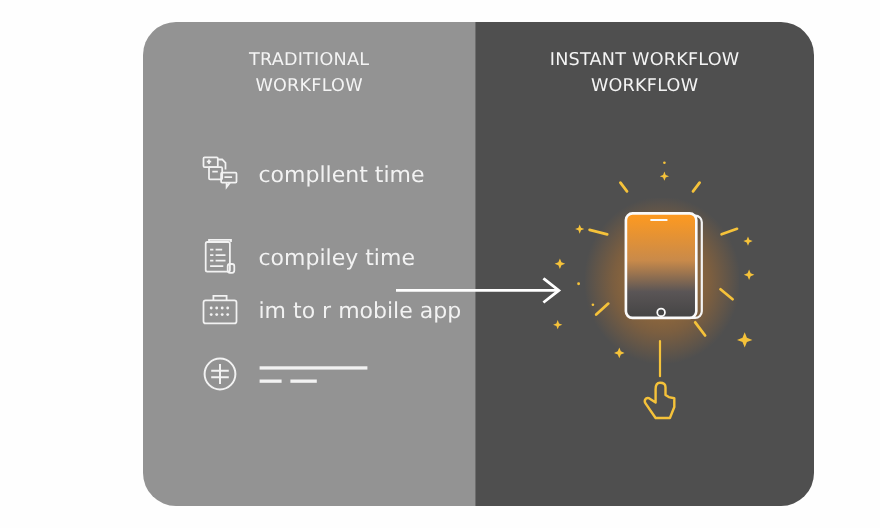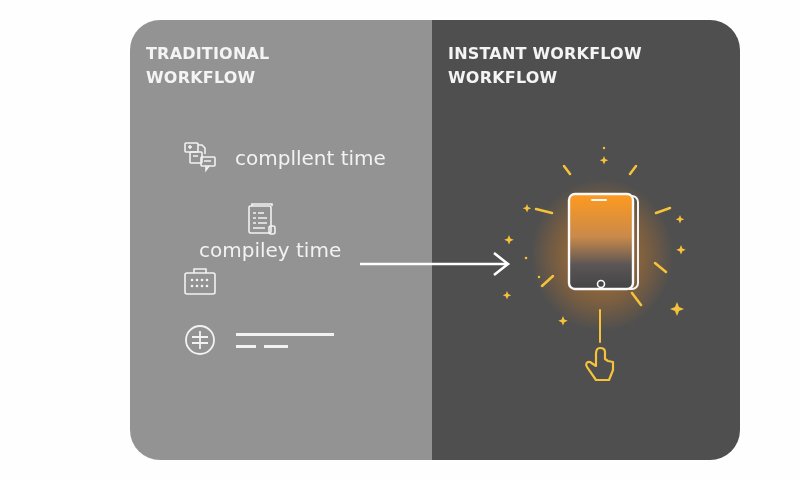--- a/index.html
+++ b/index.html
@@ -7,22 +7,22 @@
       width: 800px; height: 480px; background: #fefefe; position: relative; overflow: hidden;
       font-family: "DejaVu Sans", "Liberation Sans", sans-serif;
     }
     .card {
       position: absolute; left: 130px; top: 20px; width: 610px; height: 440px;
       border-radius: 30px; overflow: hidden; display: flex;
     }
     .panel-left { width: 302px; height: 100%; background: #939393; position: relative; }
     .panel-right { flex: 1; height: 100%; background: #4f4f4f; position: relative; }
     .title {
-      position: absolute; top: 22px; left: 16px; right: 0; text-align: left;
-      color: #f4f4f4; font-weight: bold; font-size: 16px; line-height: 24px; letter-spacing: 0.2px;
+      position: absolute; top: 22px; left: 0; right: 0; text-align: center;
+      color: #f4f4f4; font-weight: normal; font-size: 16px; line-height: 24px; letter-spacing: 0.2px;
     }
     .row { position: absolute; left: 52px; display: flex; align-items: center; }
     .row .icon { width: 36px; height: 36px; display: flex; align-items: center; justify-content: center; }
     .row .label { margin-left: 17px; color: #f2f2f2; font-size: 20px; }
     .lines { margin-left: 18px; display: flex; flex-direction: column; gap: 9px; }
     .line-long { width: 98px; height: 3px; background: #f2f2f2; }
     .line-short { display: flex; gap: 8px; }
     .line-short span { height: 3px; background: #f2f2f2; display: block; }
     .arrow { position: absolute; left: 358px; top: 252px; }
     .device-wrap { position: absolute; left: 0; top: 0; width: 100%; height: 100%; }
@@ -50,21 +50,21 @@
           <rect x="8" y="12" width="12" height="11" rx="1"></rect>
           <path d="M11 16h5"></path>
           <rect x="19" y="17" width="14" height="9" rx="1"></rect>
           <path d="M22 21h7"></path>
           <path d="M24 26v4l3-4"></path>
         </svg>
       </span>
       <span class="label">compllent time</span>
     </div>
 
-    <div class="row" style="top:182px;flex-direction:column;">
+    <div class="row" style="top:196px;">
       <span class="icon">
         <svg width="36" height="36" viewBox="0 0 36 36" fill="none" stroke="#f2f2f2" stroke-width="1.6">
           <rect x="5" y="4" width="22" height="27" rx="1.5"></rect>
           <path d="M8 4V2h20v2"></path>
           <path d="M9 11h3M14 11h6M9 16h3M14 16h9M9 21h3M14 21h9M9 26h12"></path>
           <rect x="25" y="24" width="6" height="8" rx="2"></rect>
         </svg>
       </span>
       <span class="label">compiley time</span>
     </div>
@@ -79,20 +79,21 @@
               <circle cx="15" cy="16" r="1.3"></circle>
               <circle cx="20" cy="16" r="1.3"></circle>
               <circle cx="25" cy="16" r="1.3"></circle>
             <circle cx="10" cy="22" r="1.3"></circle>
               <circle cx="15" cy="22" r="1.3"></circle>
               <circle cx="20" cy="22" r="1.3"></circle>
               <circle cx="25" cy="22" r="1.3"></circle>
           </g>
         </svg>
       </span>
+      <span class="label">im to r mobile app</span>
     </div>
 
     <div class="row" style="top:302px;">
       <span class="icon">
         <svg width="36" height="36" viewBox="0 0 36 36" fill="none" stroke="#f2f2f2" stroke-width="1.8">
           <circle cx="18" cy="18" r="14"></circle>
           <path d="M10 15h16M10 21h16M18 9v18"></path>
         </svg>
       </span>
       <div class="lines">

